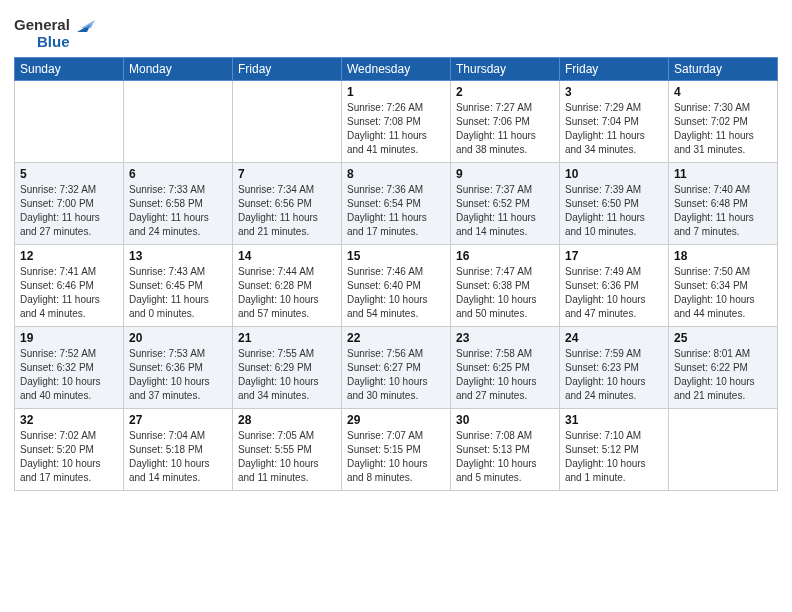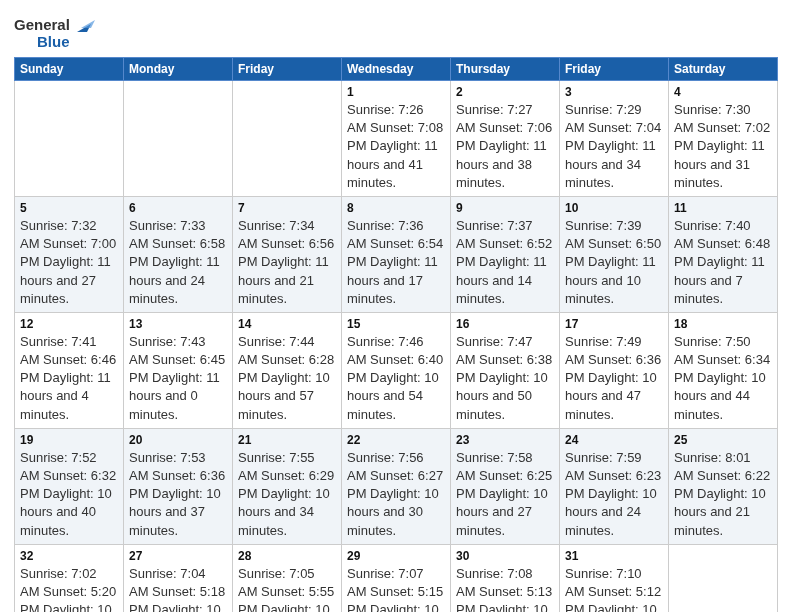--- a/index.html
+++ b/index.html
@@ -54,21 +54,21 @@
       width: 100%;
       border-collapse: collapse;
       table-layout: fixed;
     }
     .calendar th {
       background-color: #1a5fa8;
       color: #fff;
       text-align: left;
       padding: 4px 5px;
       font-size: 12px;
-      font-weight: bold;
+      font-weight: normal;
       border: 1px solid #5588cc;
     }
     .calendar td {
       border: 1px solid #ccc;
       vertical-align: top;
       padding: 4px 5px;
       font-size: 10px;
       color: #333;
       height: 82px;
       background: #fff;
@@ -76,21 +76,21 @@
     .calendar td.alt-row {
       background: #f0f4f8;
     }
     .day-number {
       font-size: 12px;
       font-weight: bold;
       margin-bottom: 2px;
       color: #111;
     }
     .cell-text {
-      font-size: 13px;
+      font-size: 10px;
       line-height: 1.4;
       color: #333;
     }
   </style>
 </head>
 <body>
 
 <div class="container">
   <div class="header-row">
     <div class="logo">

